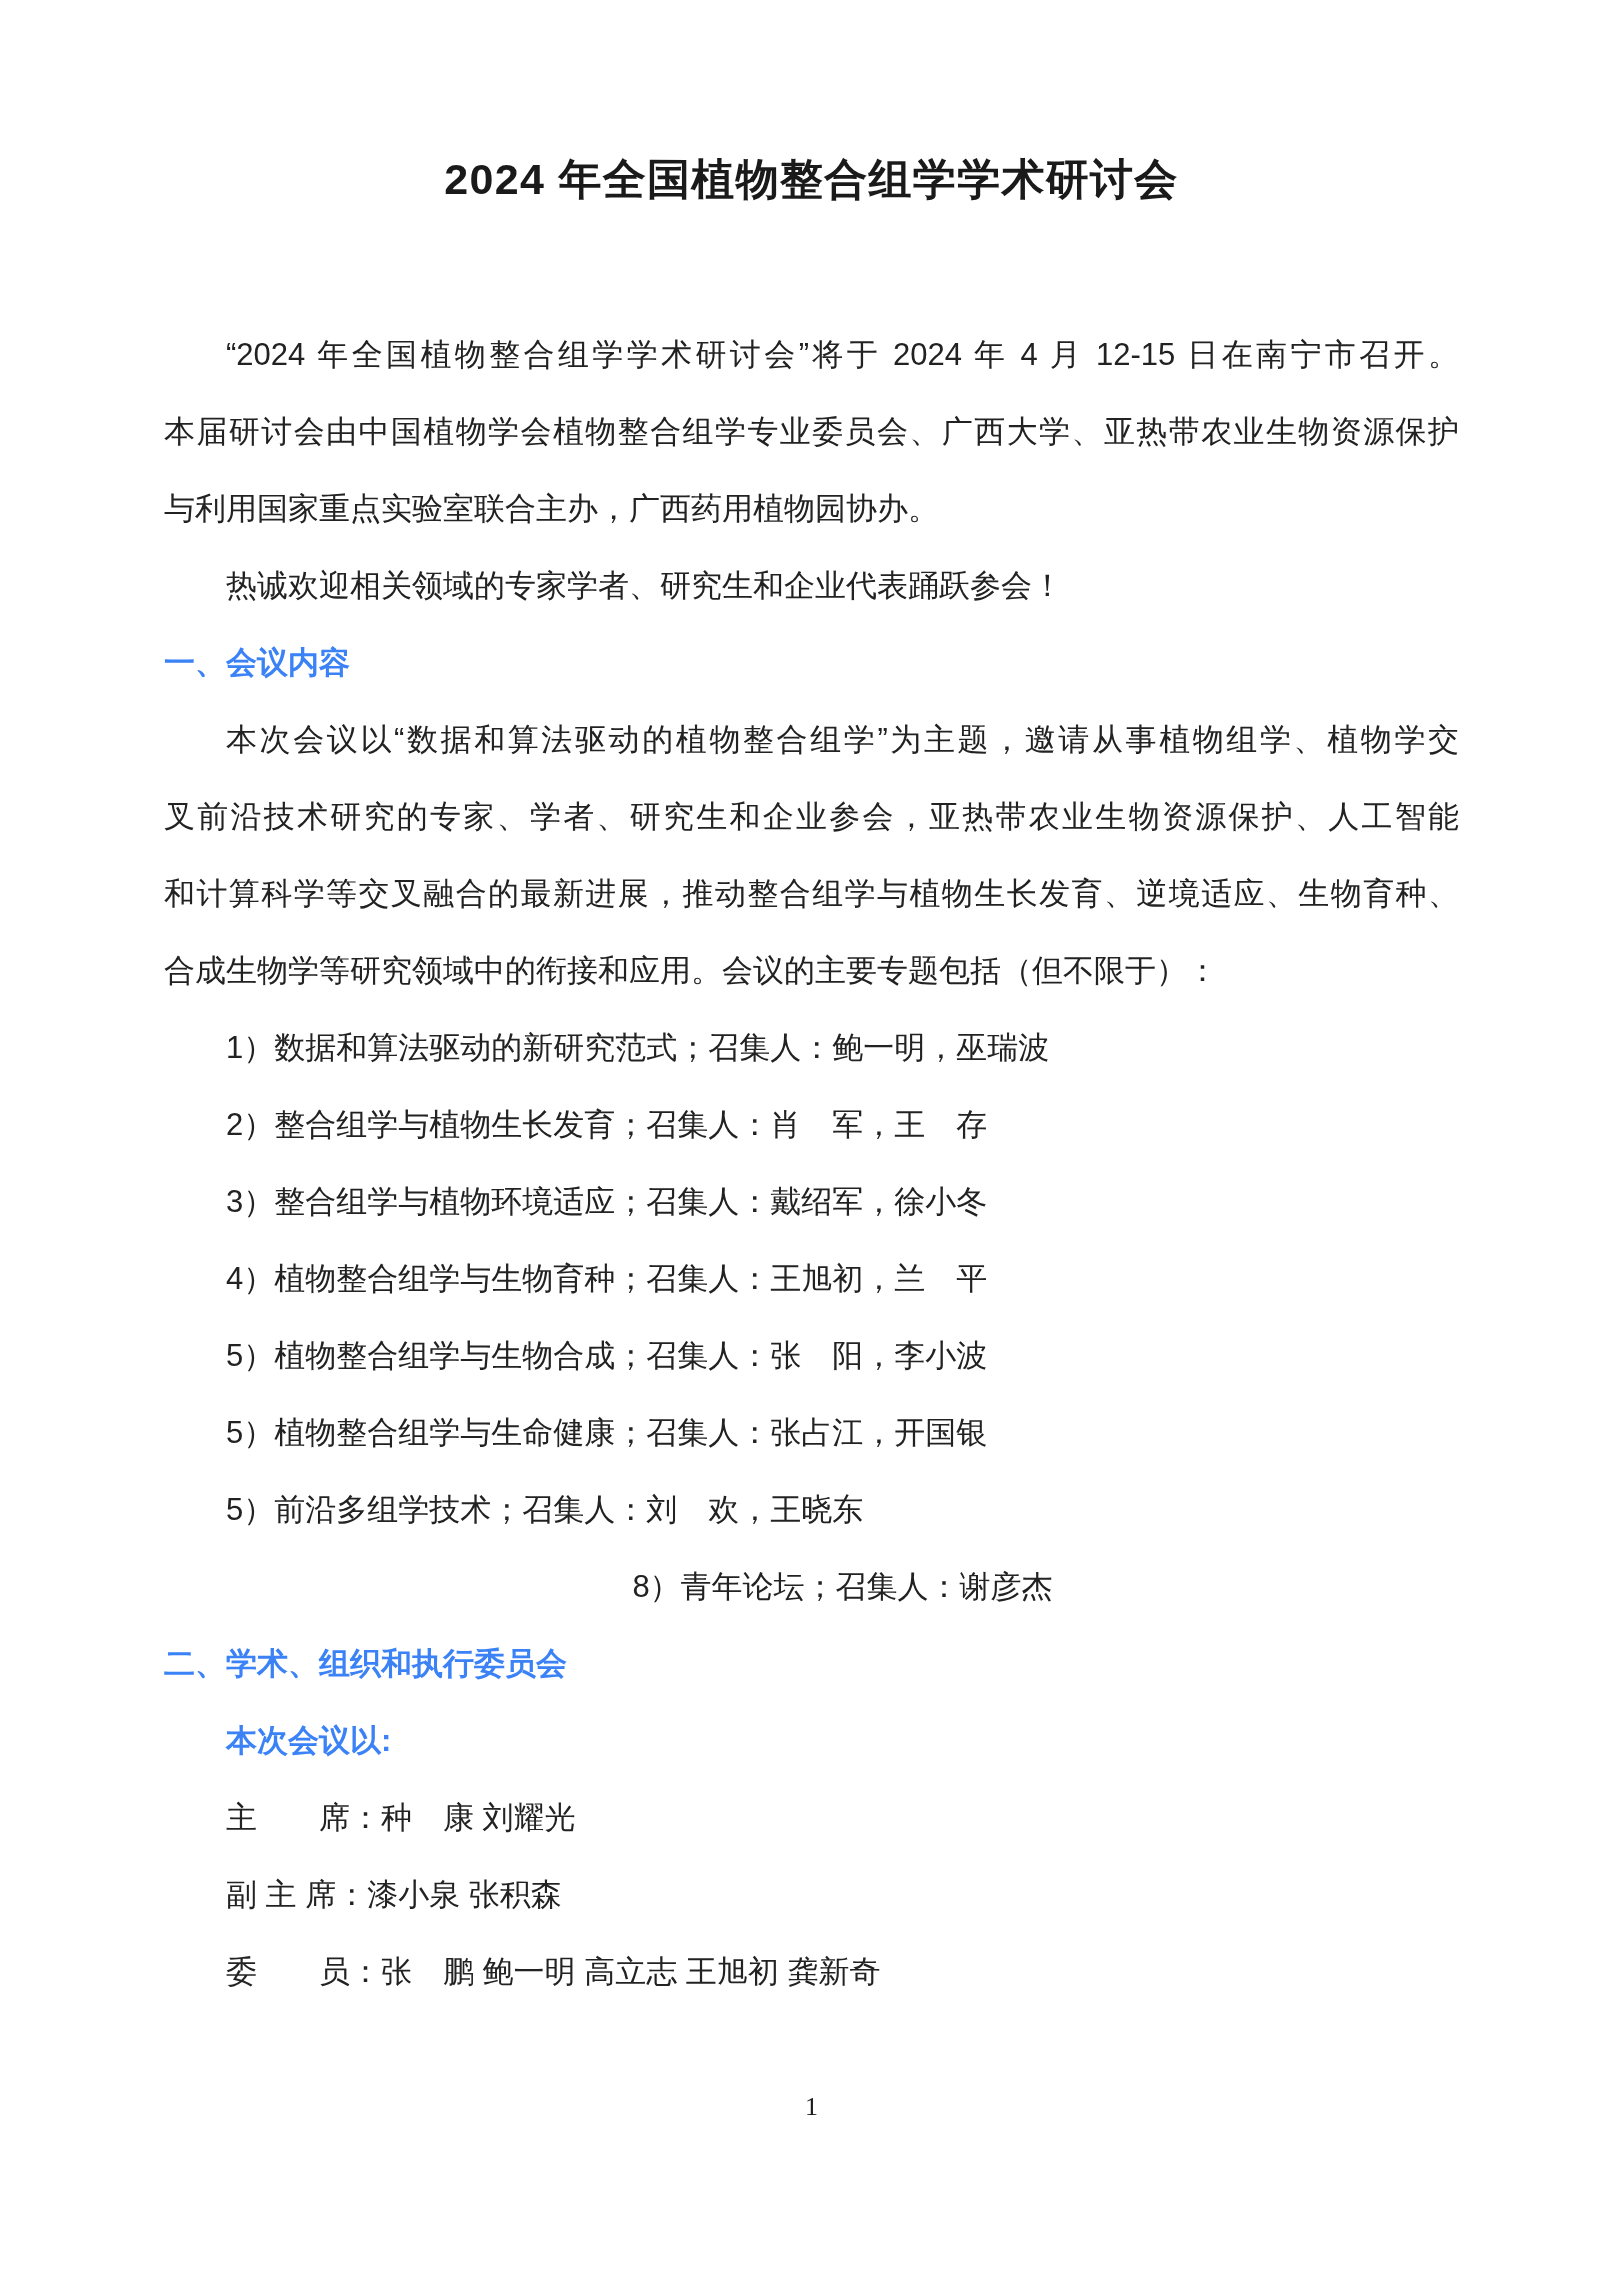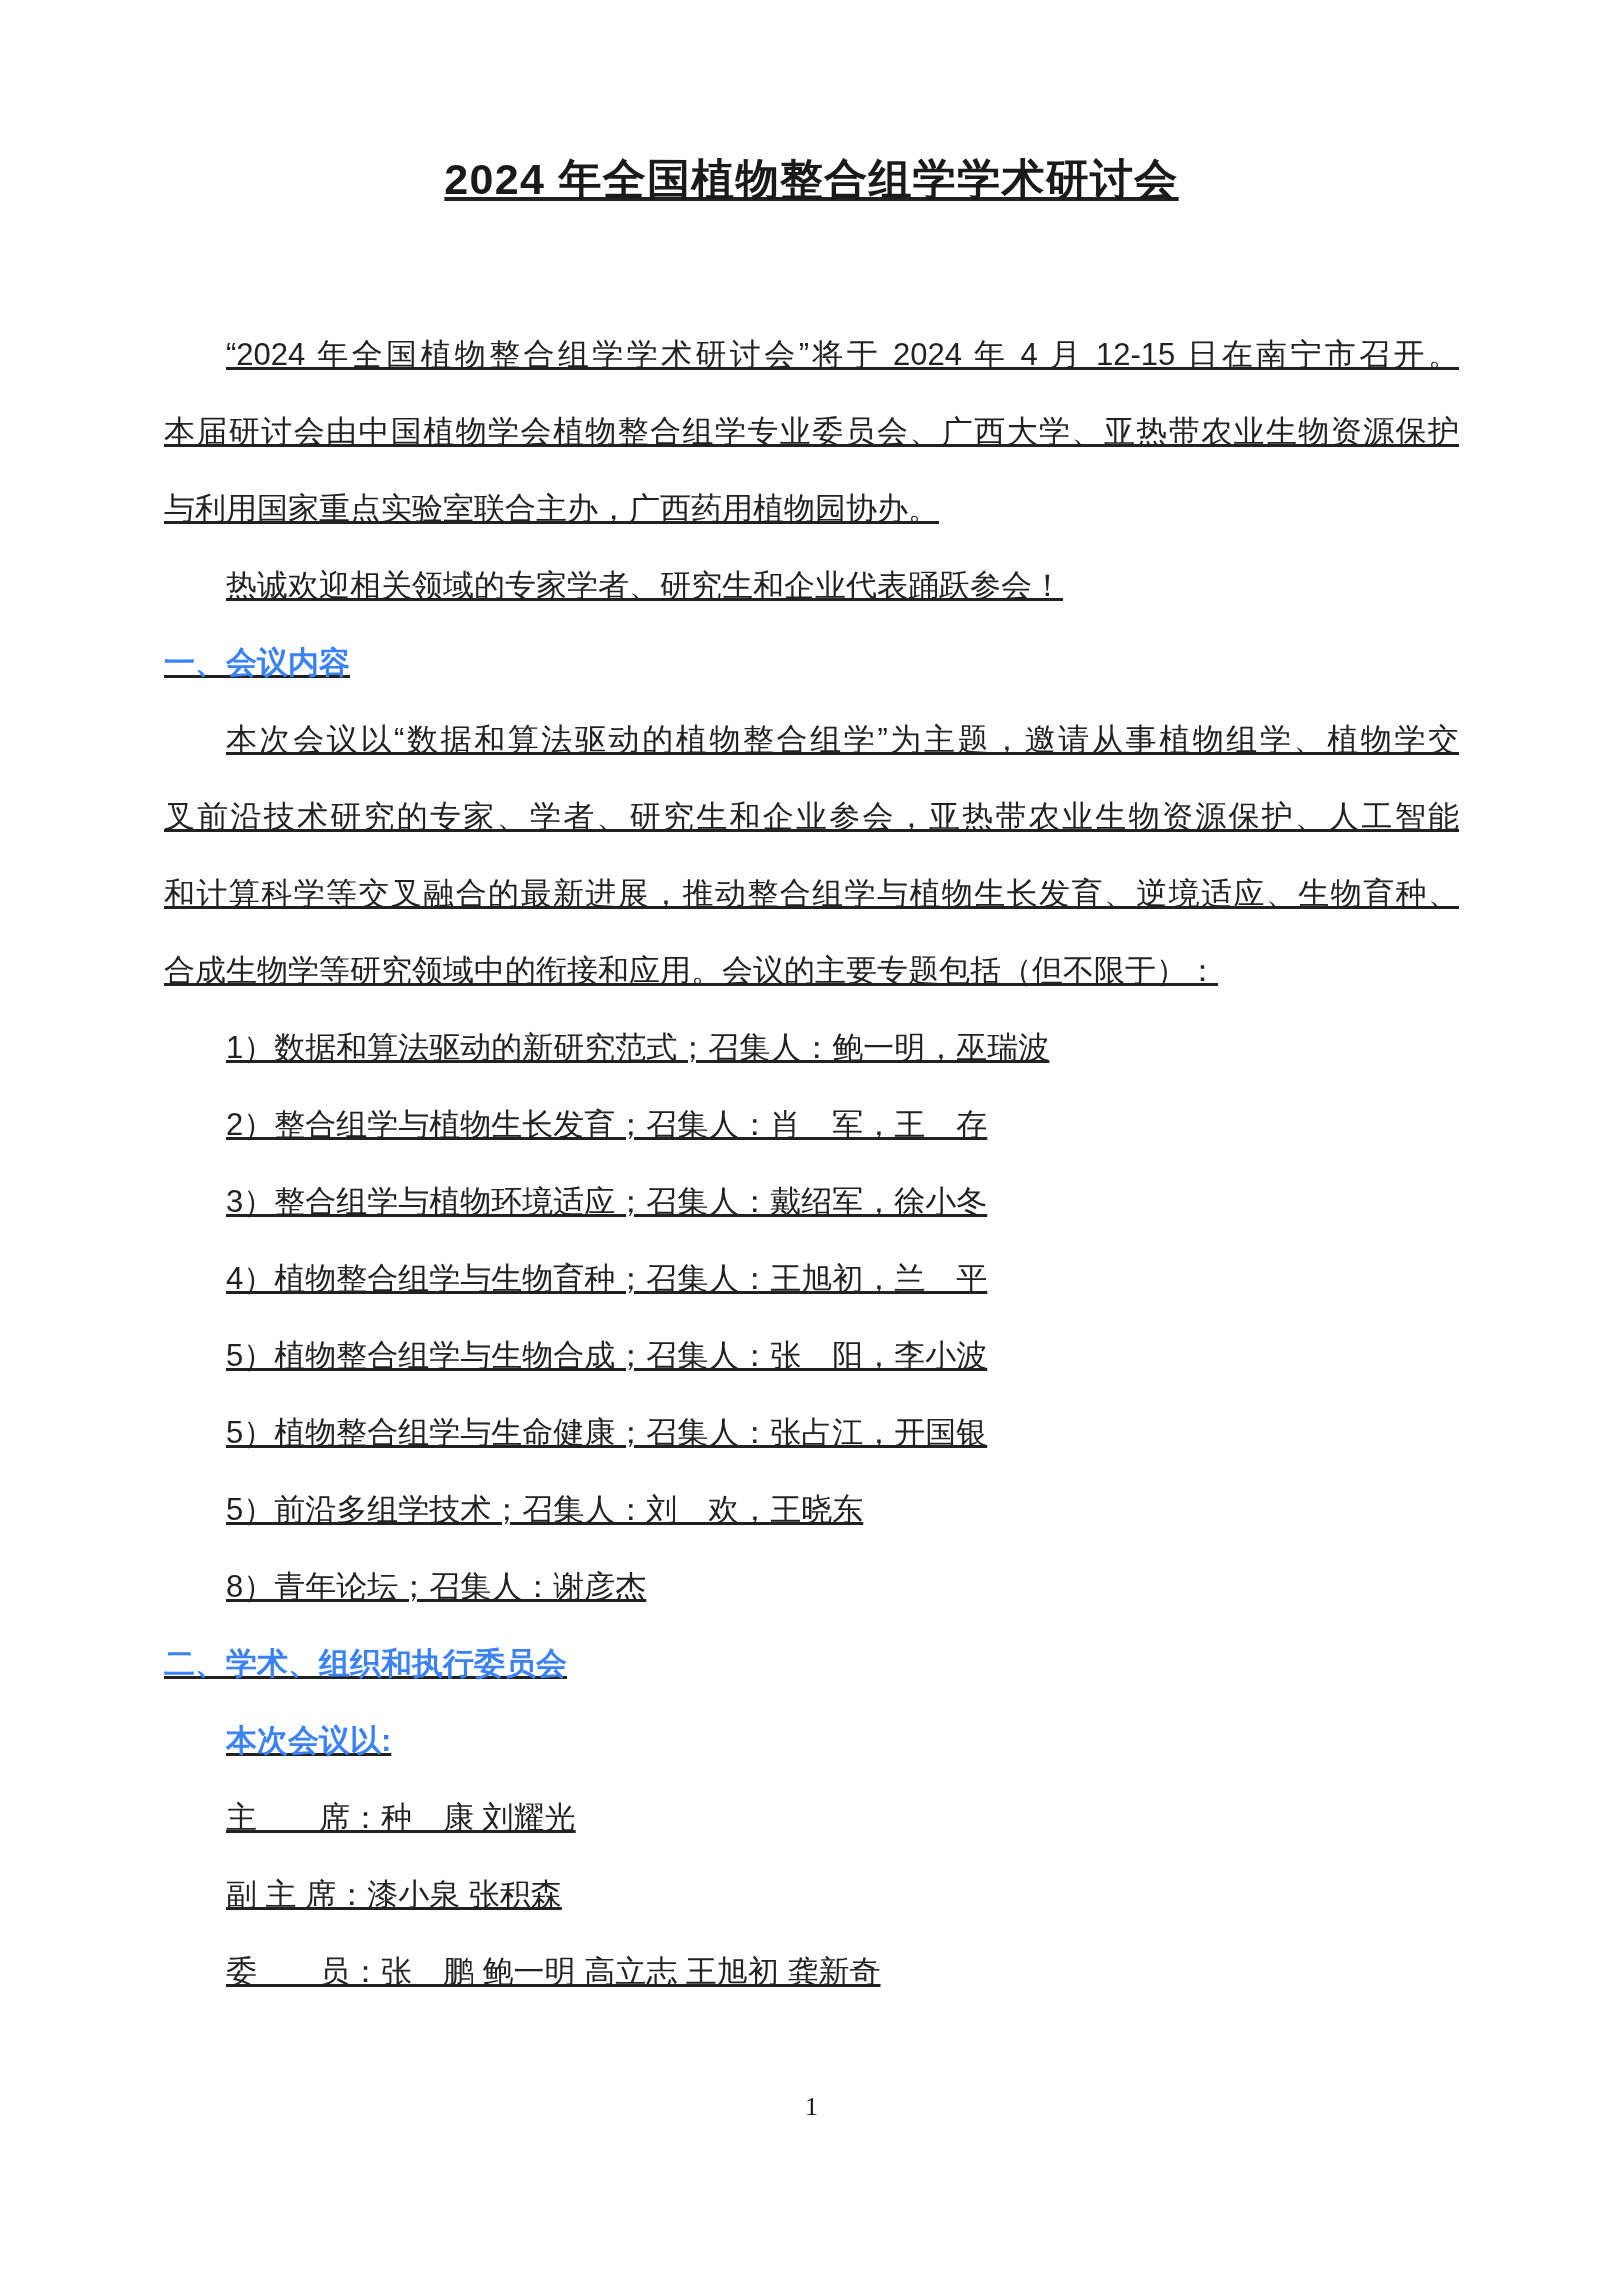--- a/index.html
+++ b/index.html
@@ -10,21 +10,20 @@
   .page {
     position: relative;
     width: 1623px;
     height: 2295px;
     box-sizing: border-box;
     padding: 0 164px;
     background: #ffffff;
     font-family: "Liberation Sans", sans-serif;
     color: #222222;
     overflow: hidden;
-    text-decoration: underline;
   }
   .doc-title {
     margin: 151px 0 0 0;
     text-align: center;
     font-size: 43px;
     font-weight: 700;
     line-height: 56px;
     letter-spacing: 1.3px;
     color: #1a1a1a;
     white-space: nowrap;
@@ -75,21 +74,21 @@
       <div class="line justify">叉前沿技术研究的专家、学者、研究生和企业参会，亚热带农业生物资源保护、人工智能</div>
       <div class="line justify">和计算科学等交叉融合的最新进展，推动整合组学与植物生长发育、逆境适应、生物育种、</div>
       <div class="line">合成生物学等研究领域中的衔接和应用。会议的主要专题包括（但不限于）：</div>
       <div class="line" style="text-indent: 62px;">1）数据和算法驱动的新研究范式；召集人：鲍一明，巫瑞波</div>
       <div class="line" style="text-indent: 62px;">2）整合组学与植物生长发育；召集人：肖　军，王　存</div>
       <div class="line" style="text-indent: 62px;">3）整合组学与植物环境适应；召集人：戴绍军，徐小冬</div>
       <div class="line" style="text-indent: 62px;">4）植物整合组学与生物育种；召集人：王旭初，兰　平</div>
       <div class="line" style="text-indent: 62px;">5）植物整合组学与生物合成；召集人：张　阳，李小波</div>
       <div class="line" style="text-indent: 62px;">5）植物整合组学与生命健康；召集人：张占江，开国银</div>
       <div class="line" style="text-indent: 62px;">5）前沿多组学技术；召集人：刘　欢，王晓东</div>
-      <div class="line" style="text-indent: 62px;">8）青年论坛；召集人：谢彦杰</div>
+      <div class="line" style="text-indent: 62px; text-align: center;">8）青年论坛；召集人：谢彦杰</div>
       <div class="line bold">二、学术、组织和执行委员会</div>
       <div class="line bold" style="text-indent: 62px;">本次会议以:</div>
       <div class="line" style="text-indent: 62px;">主　　席：种　康 刘耀光</div>
       <div class="line" style="text-indent: 62px;">副 主 席：漆小泉 张积森</div>
       <div class="line" style="text-indent: 62px;">委　　员：张　鹏 鲍一明 高立志 王旭初 龚新奇</div>
     </div>
 
   <div class="page-number">1</div>
 </div>
 

